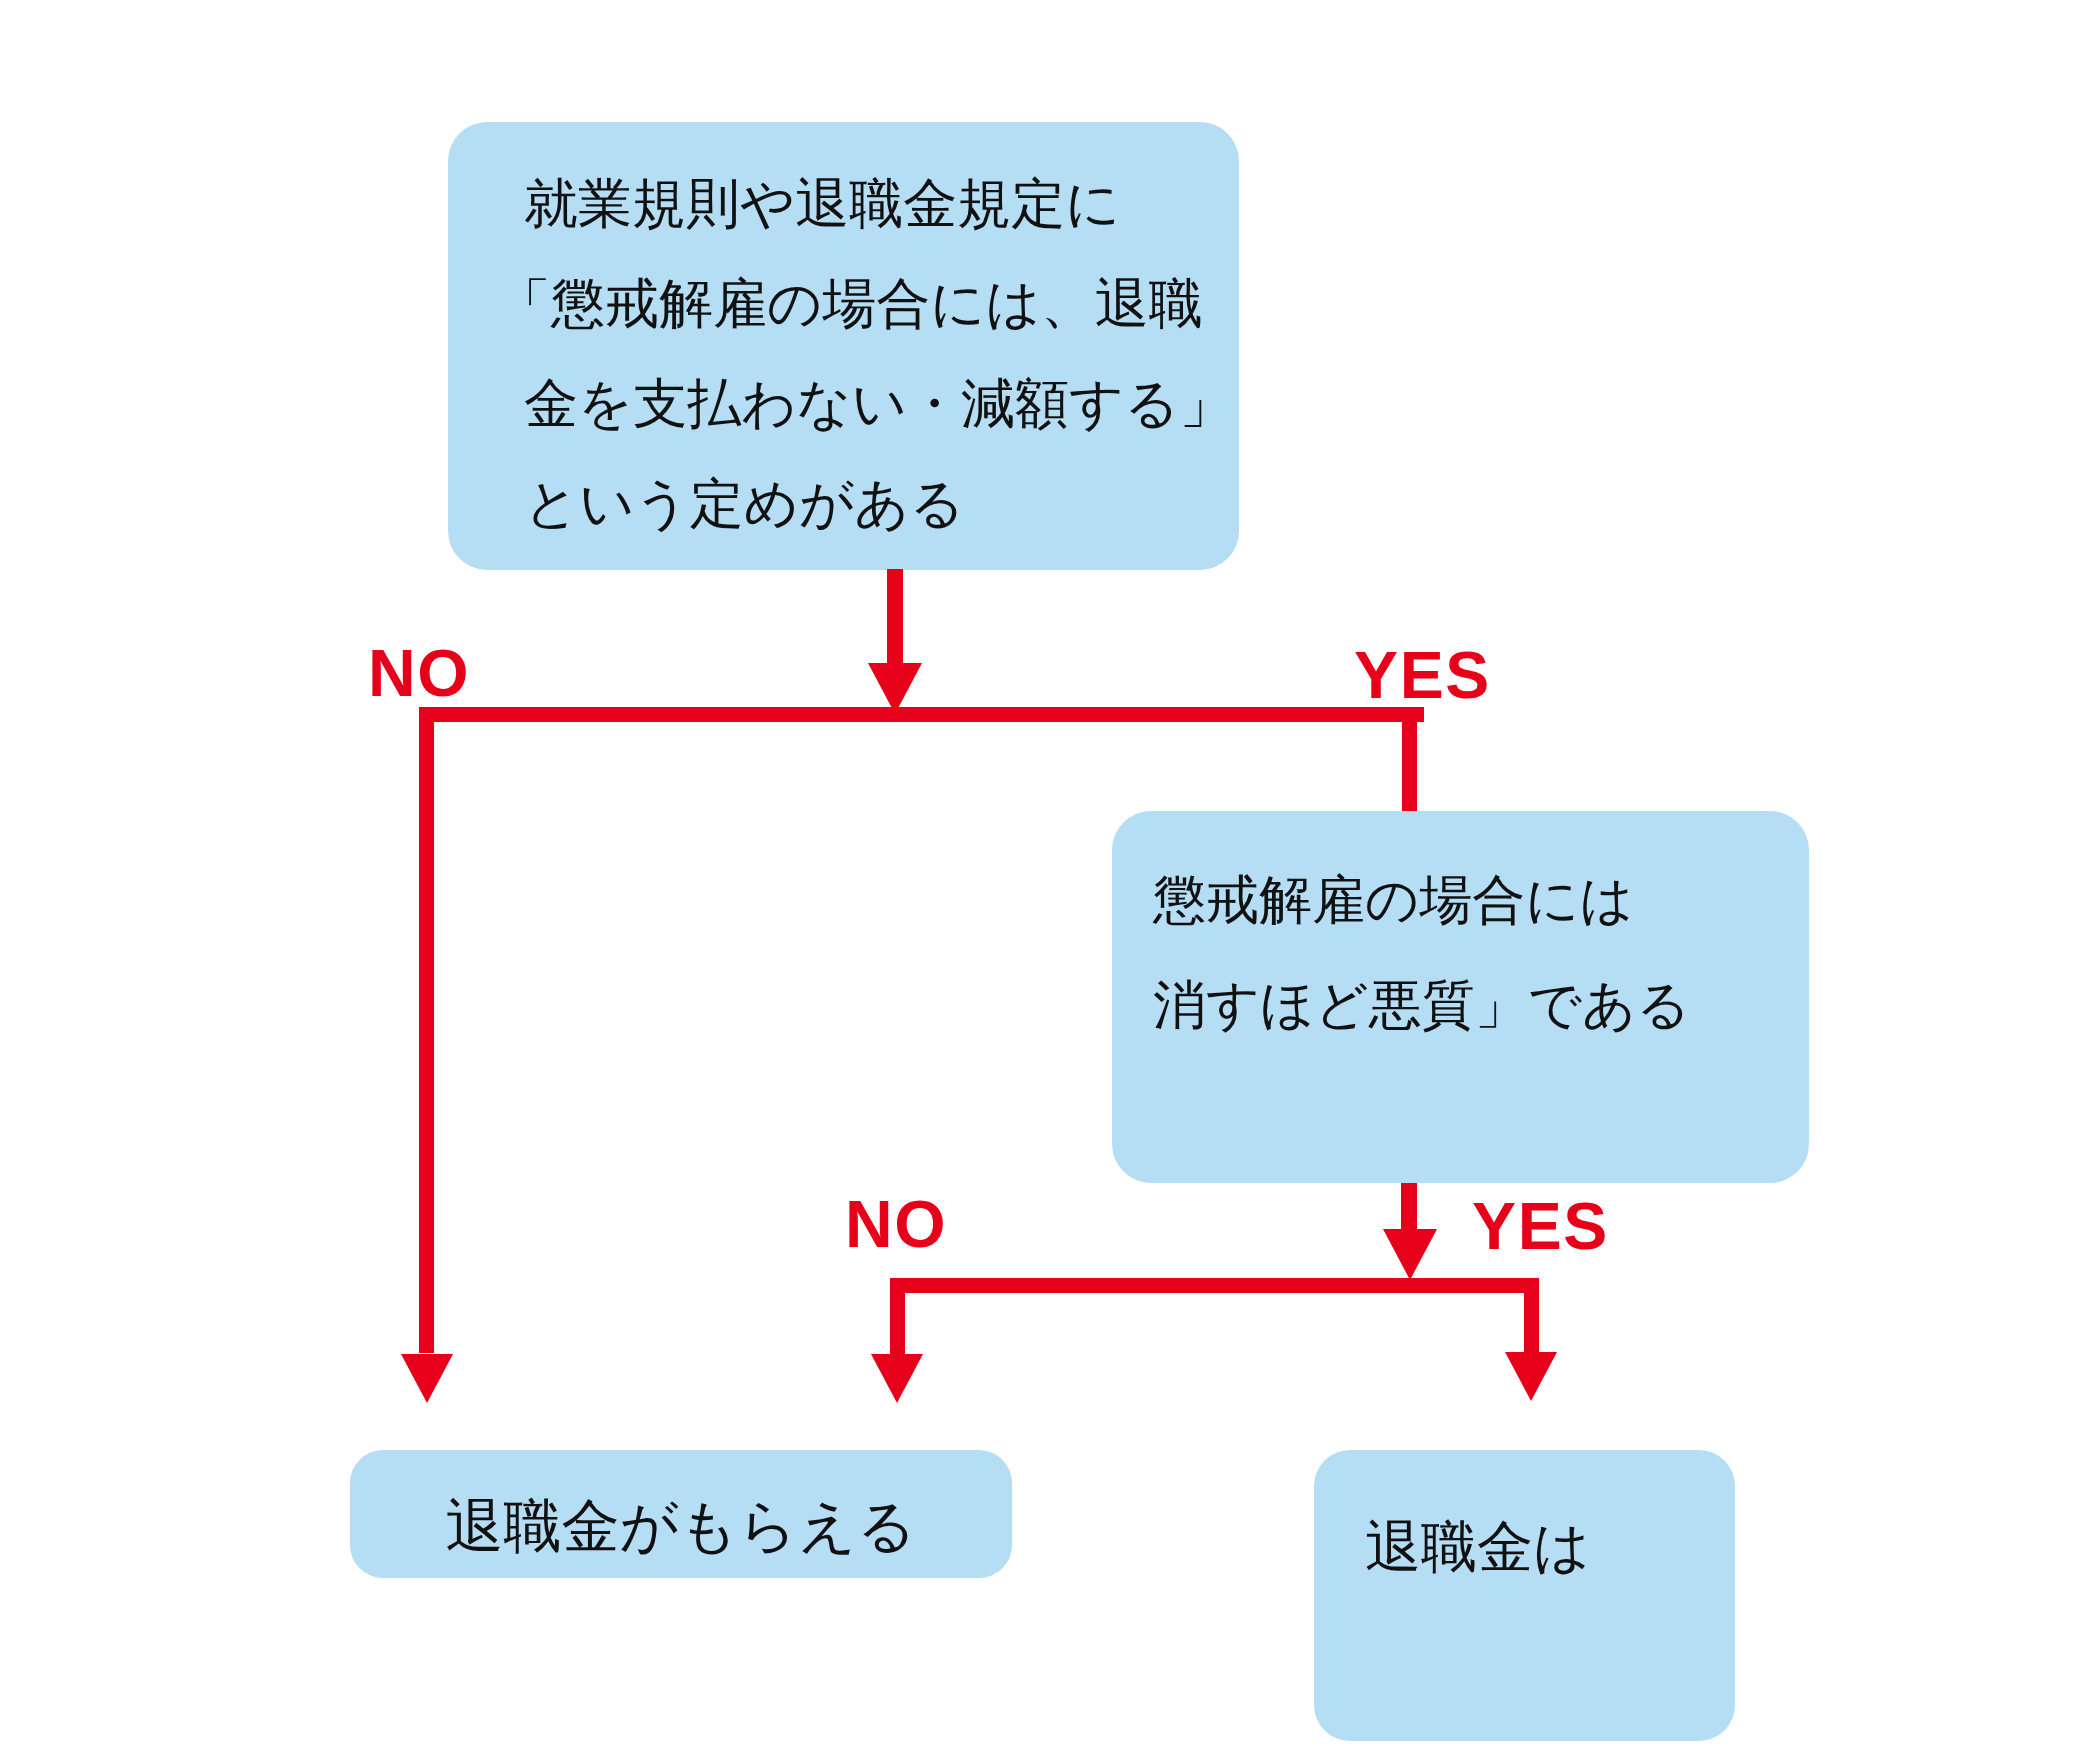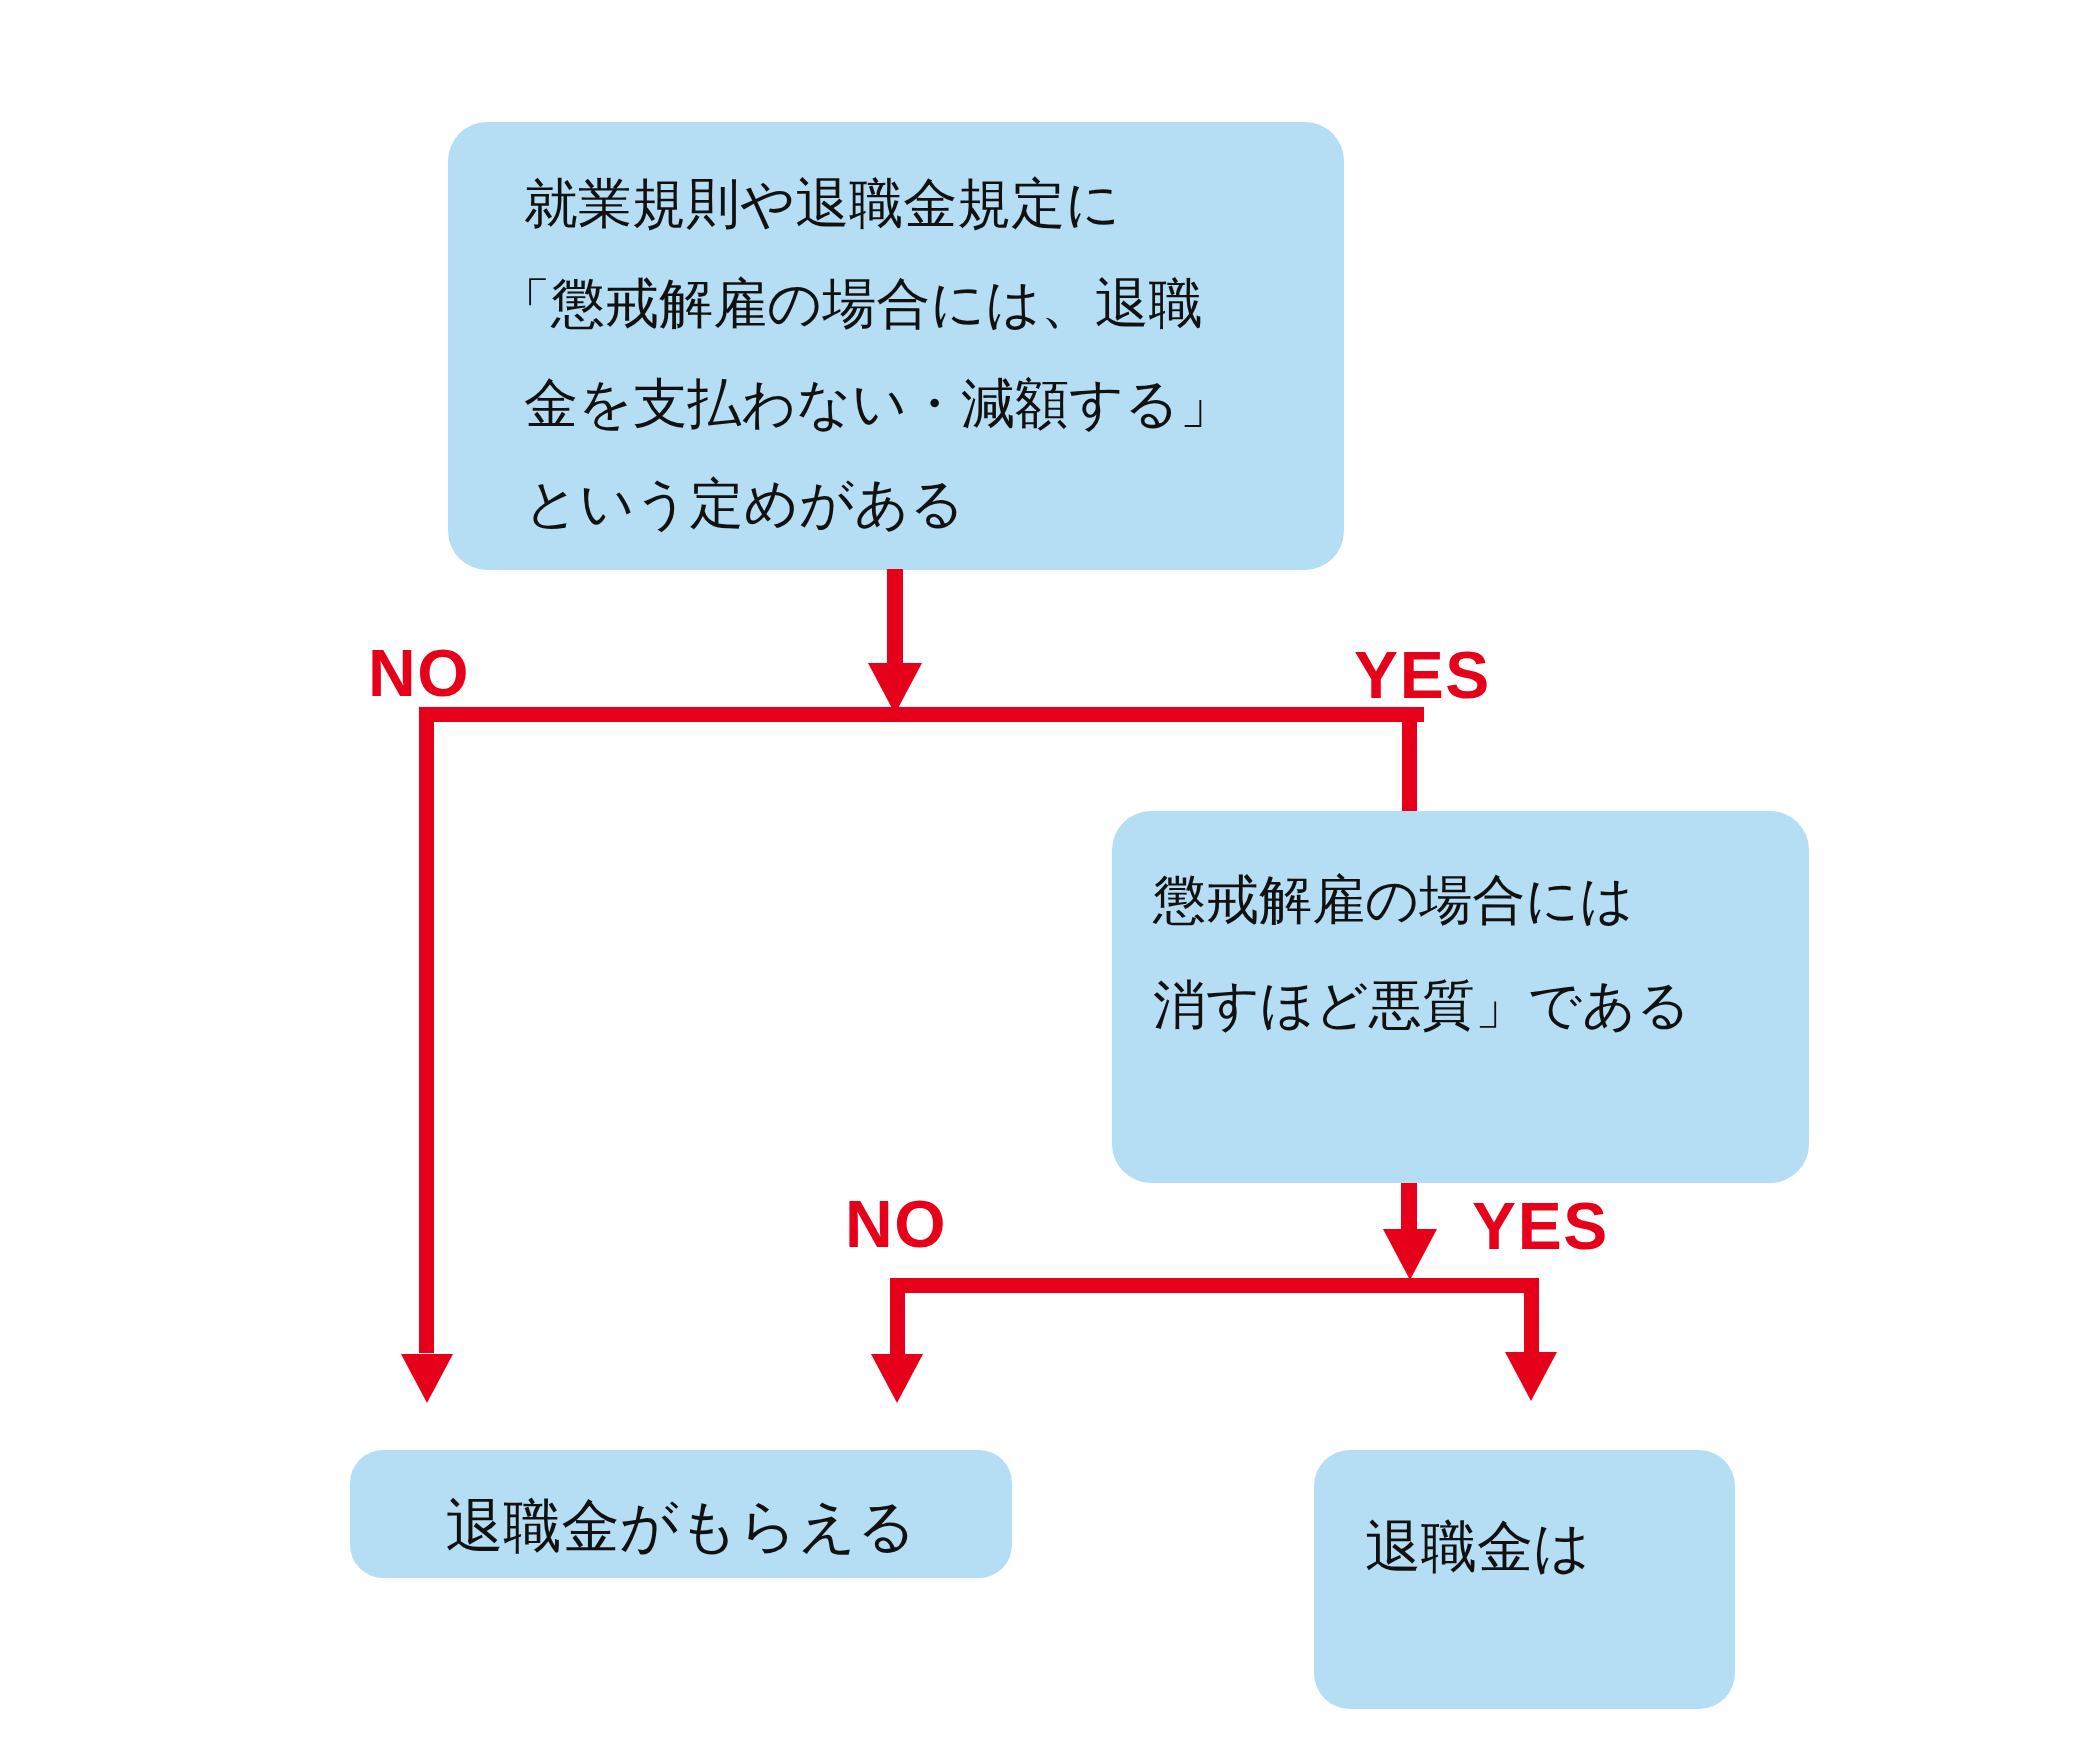--- a/index.html
+++ b/index.html
@@ -18,29 +18,29 @@
   .node{
     position:absolute;
     background:var(--box-fill);
     border-radius:39px;
     color:var(--ink);
     box-sizing:border-box;
   }
   .nline{white-space:nowrap;}
   .hang{text-indent:-0.5em;}
   
-  .q1{left:448px;top:122px;width:896px;height:448px;
+  .q1{left:448px;top:122px;width:791px;height:448px;
       padding:31px 33px 0 76px;font-size:54px;font-weight:500;line-height:100px;}
   
   .q2{left:1112px;top:811px;width:697px;height:372px;
       padding:36px 25px 0 41px;font-size:53px;font-weight:500;line-height:105px;}
   
   .rget{left:350px;top:1450px;width:662px;height:128px;border-radius:33px;
         font-size:58px;font-weight:500;line-height:152px;text-align:center;}
-  .rnone{left:1314px;top:1450px;width:421px;height:259px;border-radius:36px;
+  .rnone{left:1314px;top:1450px;width:421px;height:291px;border-radius:36px;
          padding:38px 16.4px 0 51px;font-size:56px;font-weight:500;line-height:117px;}
   
   .seg{position:absolute;background:var(--red);}
   .head{position:absolute;width:0;height:0;border-style:solid;border-color:transparent;}
   .head-down{border-top-color:var(--red);}
   
   .blabel{
     position:absolute;color:var(--red);
     font-size:66px;font-weight:bold;letter-spacing:1.6px;
     text-align:center;white-space:nowrap;

